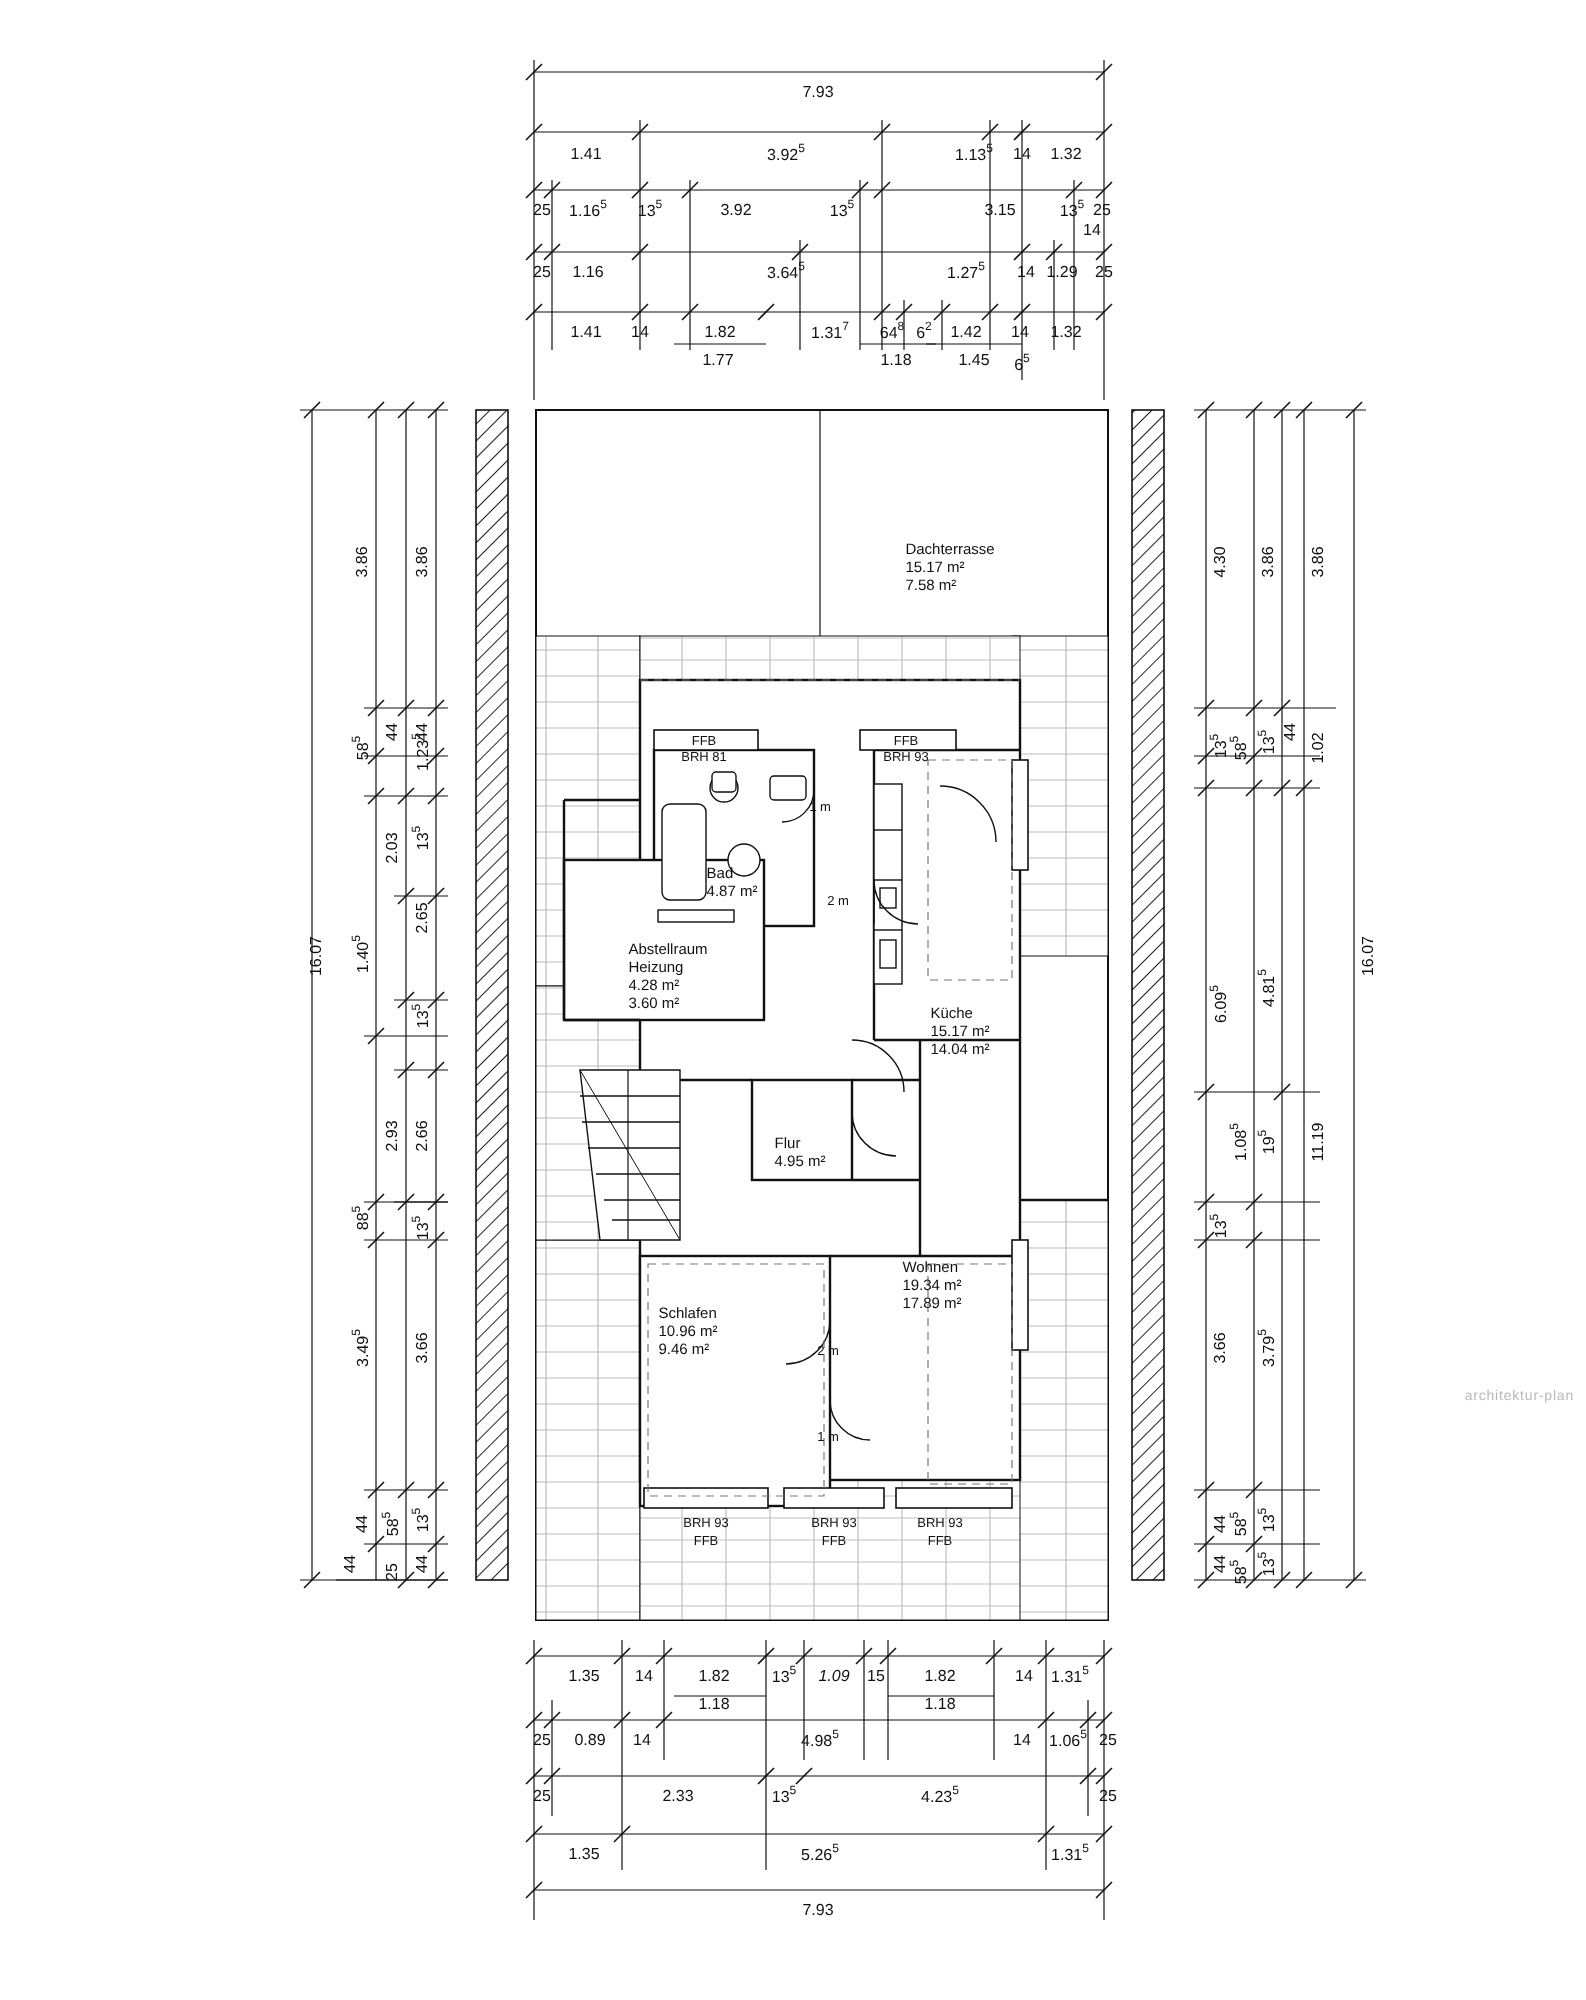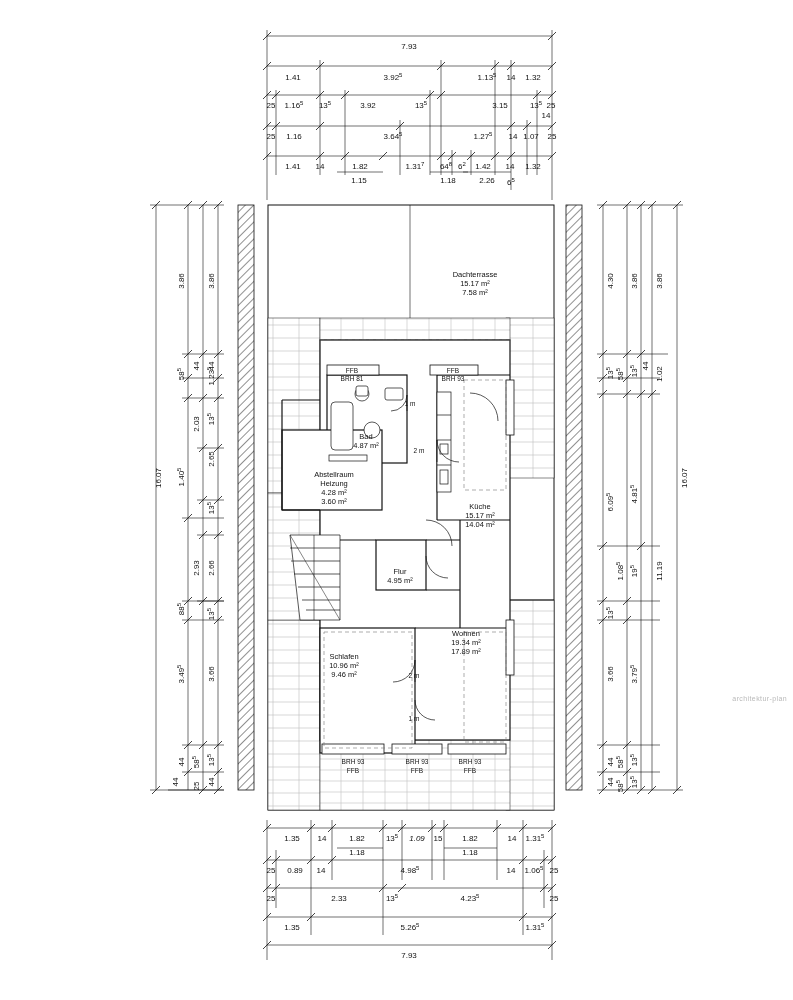--- a/index.html
+++ b/index.html
@@ -1,20 +1,20 @@
 <!DOCTYPE html>
 <html><head>
 <meta charset="utf-8">
 <style>
   html,body{margin:0;padding:0;background:#ffffff;}
   body{width:793px;height:1000px;position:relative;font-family:"Liberation Sans",sans-serif;color:#111;}
   #plan{position:absolute;left:0;top:0;width:793px;height:1000px;}
   .dimtxt{position:absolute;font-size:8px;color:#111;white-space:nowrap;transform:translate(-50%,-50%);}
   .dimtxt sup{font-size:6px;vertical-align:super;}
-  .roomtxt{position:absolute;font-size:7.5px;color:#111;text-align:center;transform:translateX(-50%);line-height:9px;white-space:nowrap;}
+  .roomtxt{position:absolute;font-size:7.5px;color:#111;text-align:left;transform:translateX(-50%);line-height:9px;white-space:nowrap;}
   .roomtxt .nm{font-size:7.5px;}
   .lbl{position:absolute;font-size:6.5px;color:#111;text-align:center;transform:translate(-50%,-50%);white-space:nowrap;line-height:7.5px;}
   .wm{position:absolute;right:6px;bottom:298px;font-size:7px;color:#b9b9b9;letter-spacing:.4px;}
 </style>
 </head>
 <body>
 
 <svg id="plan" viewBox="0 0 793 1000" xmlns="http://www.w3.org/2000/svg">
   <defs>
     <pattern id="hatchWall" width="6" height="6" patternTransform="rotate(45)" patternUnits="userSpaceOnUse">
@@ -371,34 +371,34 @@
     <div class="dimtxt" style="left: 421px; top: 105px;">13<sup>5</sup></div>
     <div class="dimtxt" style="left: 500px; top: 105px;">3.15</div>
     <div class="dimtxt" style="left: 536px; top: 105px;">13<sup>5</sup></div>
     <div class="dimtxt" style="left: 551px; top: 105px;">25</div>
     <div class="dimtxt" style="left: 546px; top: 115px;">14</div>
     <div class="dimtxt" style="left: 271px; top: 136px;">25</div>
     <div class="dimtxt" style="left: 294px; top: 136px;">1.16</div>
     <div class="dimtxt" style="left: 393px; top: 136px;">3.64<sup>5</sup></div>
     <div class="dimtxt" style="left: 483px; top: 136px;">1.27<sup>5</sup></div>
     <div class="dimtxt" style="left: 513px; top: 136px;">14</div>
-    <div class="dimtxt" style="left: 531px; top: 136px;">1.07</div>
+    <div class="dimtxt" style="left: 531px; top: 136px;">1.29</div>
     <div class="dimtxt" style="left: 552px; top: 136px;">25</div>
     <div class="dimtxt" style="left: 293px; top: 166px;">1.41</div>
     <div class="dimtxt" style="left: 320px; top: 166px;">14</div>
     <div class="dimtxt" style="left: 360px; top: 166px;">1.82</div>
     <div class="dimtxt" style="left: 415px; top: 166px;">1.31<sup>7</sup></div>
     <div class="dimtxt" style="left: 446px; top: 166px;">64<sup>8</sup></div>
     <div class="dimtxt" style="left: 462px; top: 166px;">6<sup>2</sup></div>
     <div class="dimtxt" style="left: 483px; top: 166px;">1.42</div>
     <div class="dimtxt" style="left: 510px; top: 166px;">14</div>
     <div class="dimtxt" style="left: 533px; top: 166px;">1.32</div>
-    <div class="dimtxt" style="left: 359px; top: 180px;">1.15</div>
+    <div class="dimtxt" style="left: 359px; top: 180px;">1.77</div>
     <div class="dimtxt" style="left: 448px; top: 180px;">1.18</div>
-    <div class="dimtxt" style="left: 487px; top: 180px;">2.26</div>
+    <div class="dimtxt" style="left: 487px; top: 180px;">1.45</div>
     <div class="dimtxt" style="left: 511px; top: 182px;">6<sup>5</sup></div>
     <div class="dimtxt" style="left: 292px; top: 838px;">1.35</div>
     <div class="dimtxt" style="left: 322px; top: 838px;">14</div>
     <div class="dimtxt" style="left: 357px; top: 838px;">1.82</div>
     <div class="dimtxt" style="left: 392px; top: 838px;">13<sup>5</sup></div>
     <div class="dimtxt" style="left: 417px; top: 838px; font-style: italic;">1.09</div>
     <div class="dimtxt" style="left: 438px; top: 838px;">15</div>
     <div class="dimtxt" style="left: 470px; top: 838px;">1.82</div>
     <div class="dimtxt" style="left: 512px; top: 838px;">14</div>
     <div class="dimtxt" style="left: 535px; top: 838px;">1.31<sup>5</sup></div>

